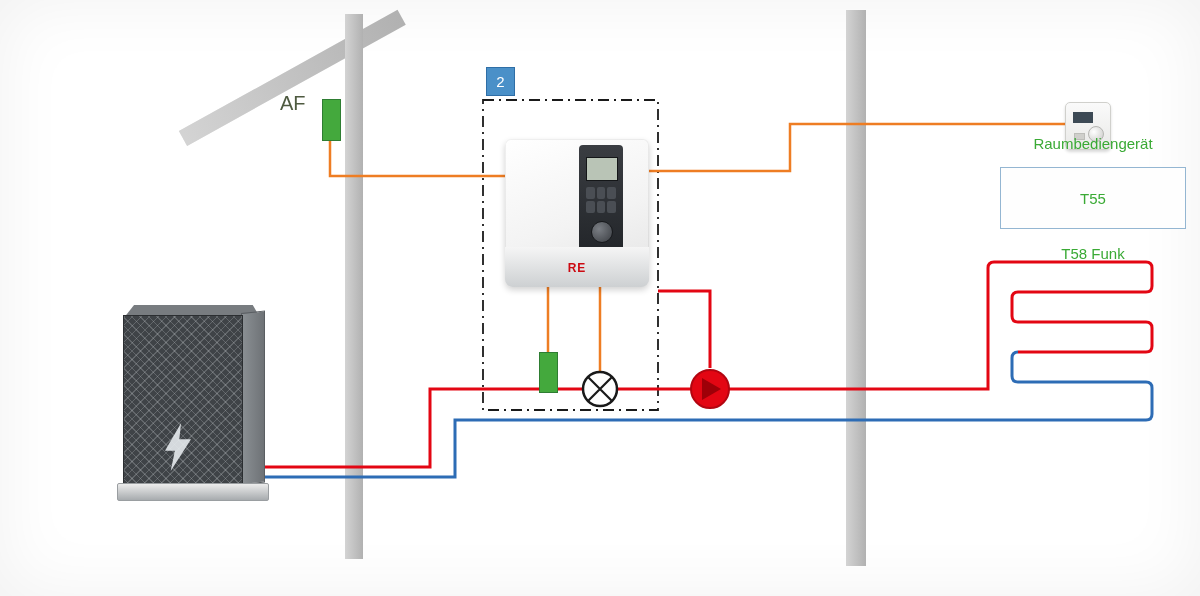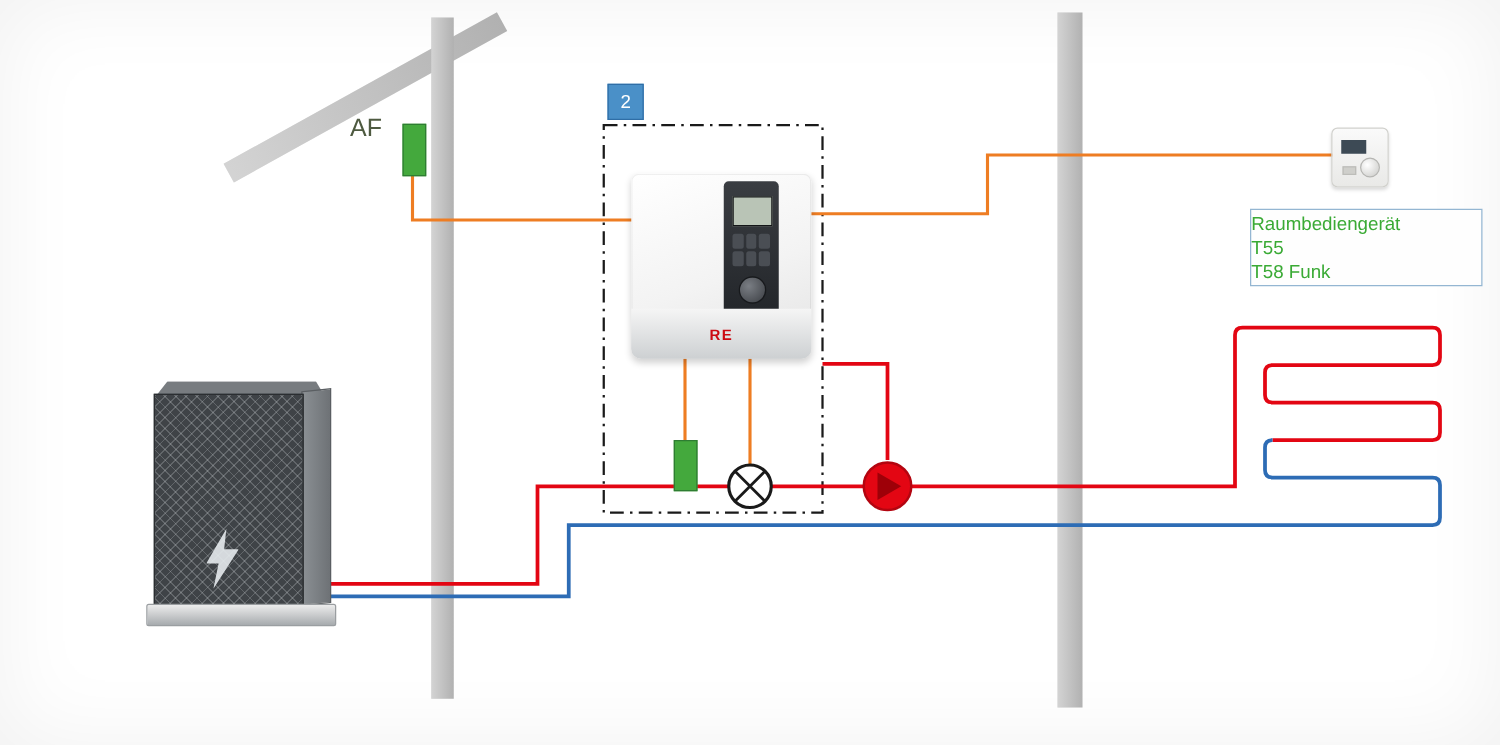--- a/index.html
+++ b/index.html
@@ -71,21 +71,21 @@
                      background:linear-gradient(#fafafa,#e9e9e7); border:1px solid #d0d0cc;
                      border-radius:5px; box-shadow:0 2px 3px rgba(0,0,0,.15); }
   .rc-screen { position:absolute; left:7px; top:9px; width:20px; height:11px; background:#3d4a55; }
   .rc-dial   { position:absolute; right:6px; bottom:7px; width:14px; height:14px; border-radius:50%;
                background:radial-gradient(circle at 35% 35%, #ffffff, #c9c9c6); border:1px solid #b5b5b2; }
   .rc-btn    { position:absolute; left:8px; bottom:9px; width:9px; height:5px; background:#cfcfcb; border:1px solid #bdbdb9; }
 
   .ctrl-label-box { position:absolute; left:1000px; top:167px; width:184px; height:60px; z-index:3;
                     border:1px solid var(--label-border,#94b6d2); background:#fefefe;
                     color:var(--label-green,#3aaa35); font-size:15px; line-height:19px;
-                    display:flex; flex-direction:column; align-items:flex-start; justify-content:center; }
+                    display:flex; flex-direction:column; align-items:center; justify-content:center;gap:36px; }
 </style>
 </head>
 <body>
 
 <div class="canvas">
 
   <div class="beam roof-beam"></div>
   <div class="beam post-left"></div>
   <div class="beam wall-right"></div>
 

